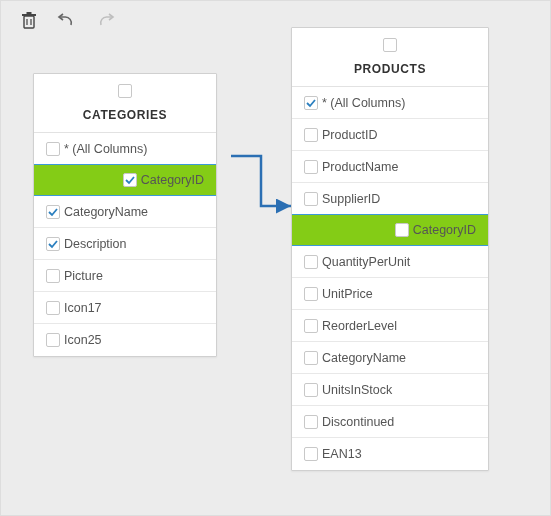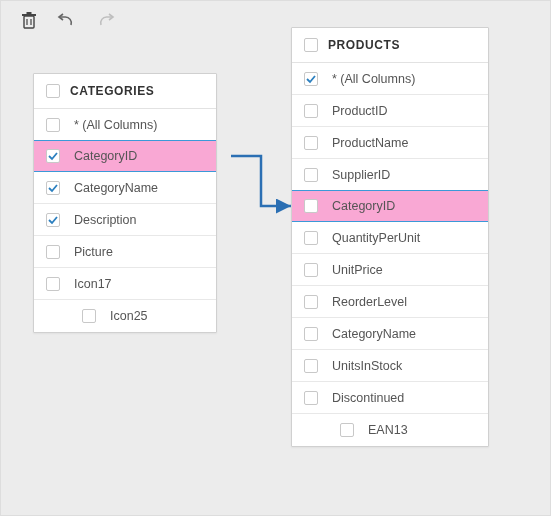--- a/index.html
+++ b/index.html
@@ -42,38 +42,40 @@
   .table-header {
     display: flex;
     align-items: center;
     padding: 10px 12px;
     border-bottom: 1px solid #e2e2e2;
     font-weight: 600;
     font-size: 12px;
     letter-spacing: 0.6px;
     color: #333;
     gap: 10px;
+    flex-direction: column;
   }
   .row {
     display: flex;
     align-items: center;
     padding: 8px 12px;
     border-bottom: 1px solid #e8e8e8;
-    gap: 14px;
+    gap: 4px;
     font-size: 12.5px;
     color: #555;
     cursor: pointer;
     height: 32px;
   }
-  .row:last-child { border-bottom: none; margin-left: 36px; }
+  .row:last-child { border-bottom: none; }
   .row.selected {
-    background: #f9a8d4;
+    background: #84cc16;
     border-top: 1px solid #3b99d8;
     border-bottom: 1px solid #3b99d8;
     margin-top: -1px;
+    justify-content: flex-end;
   }
   .row.selected + .row { }
 
   .chk {
     width: 14px;
     height: 14px;
     border: 1px solid #c8c8c8;
     border-radius: 2px;
     background: #fff;
     flex-shrink: 0;

